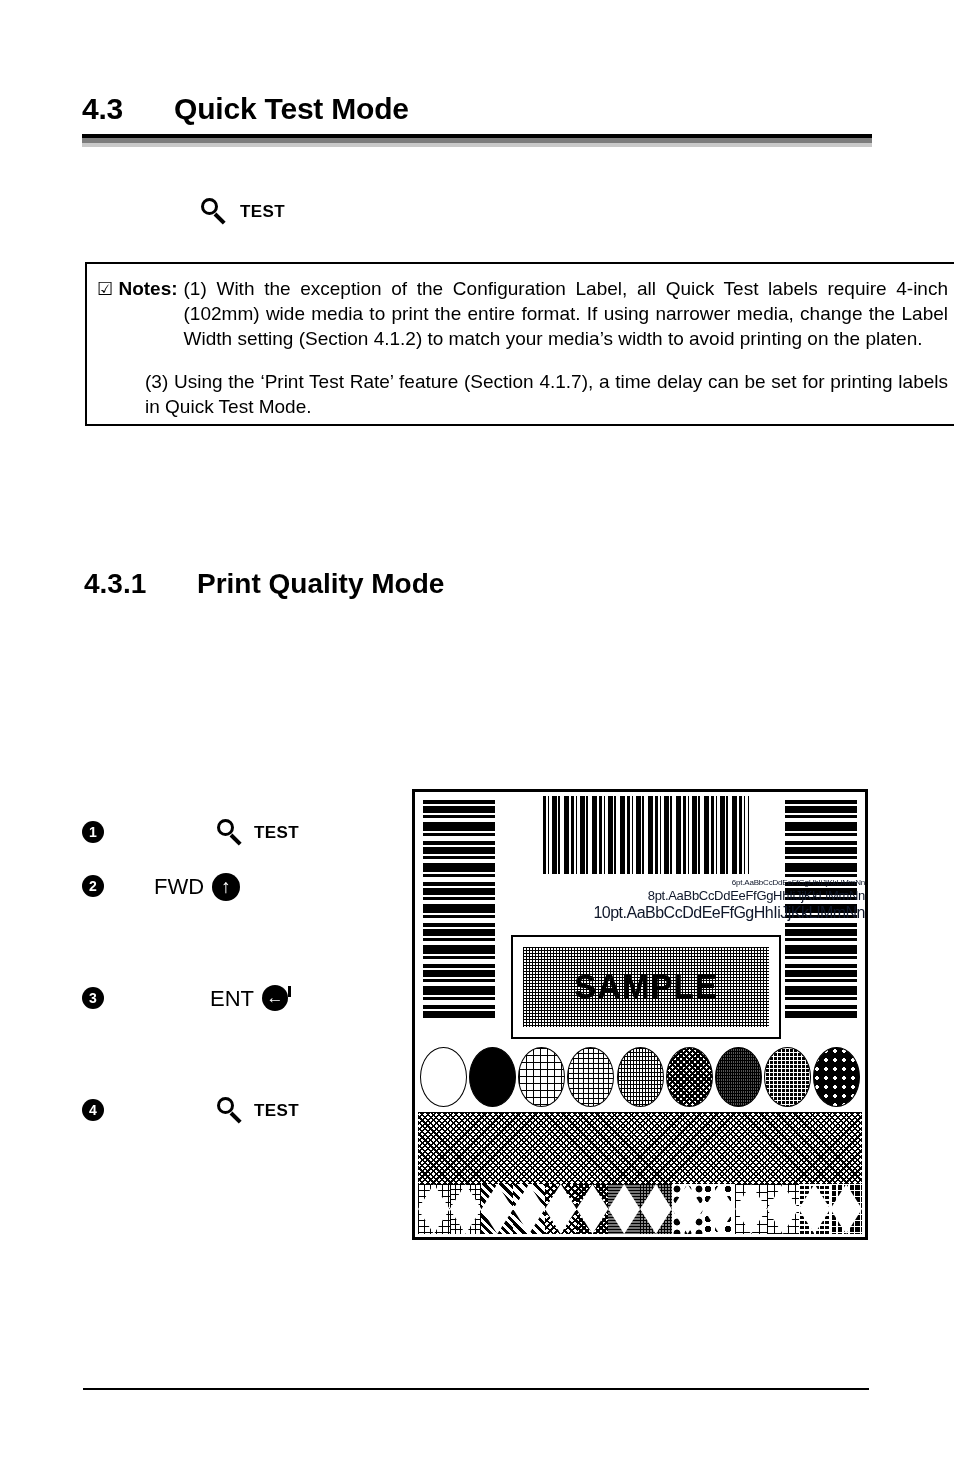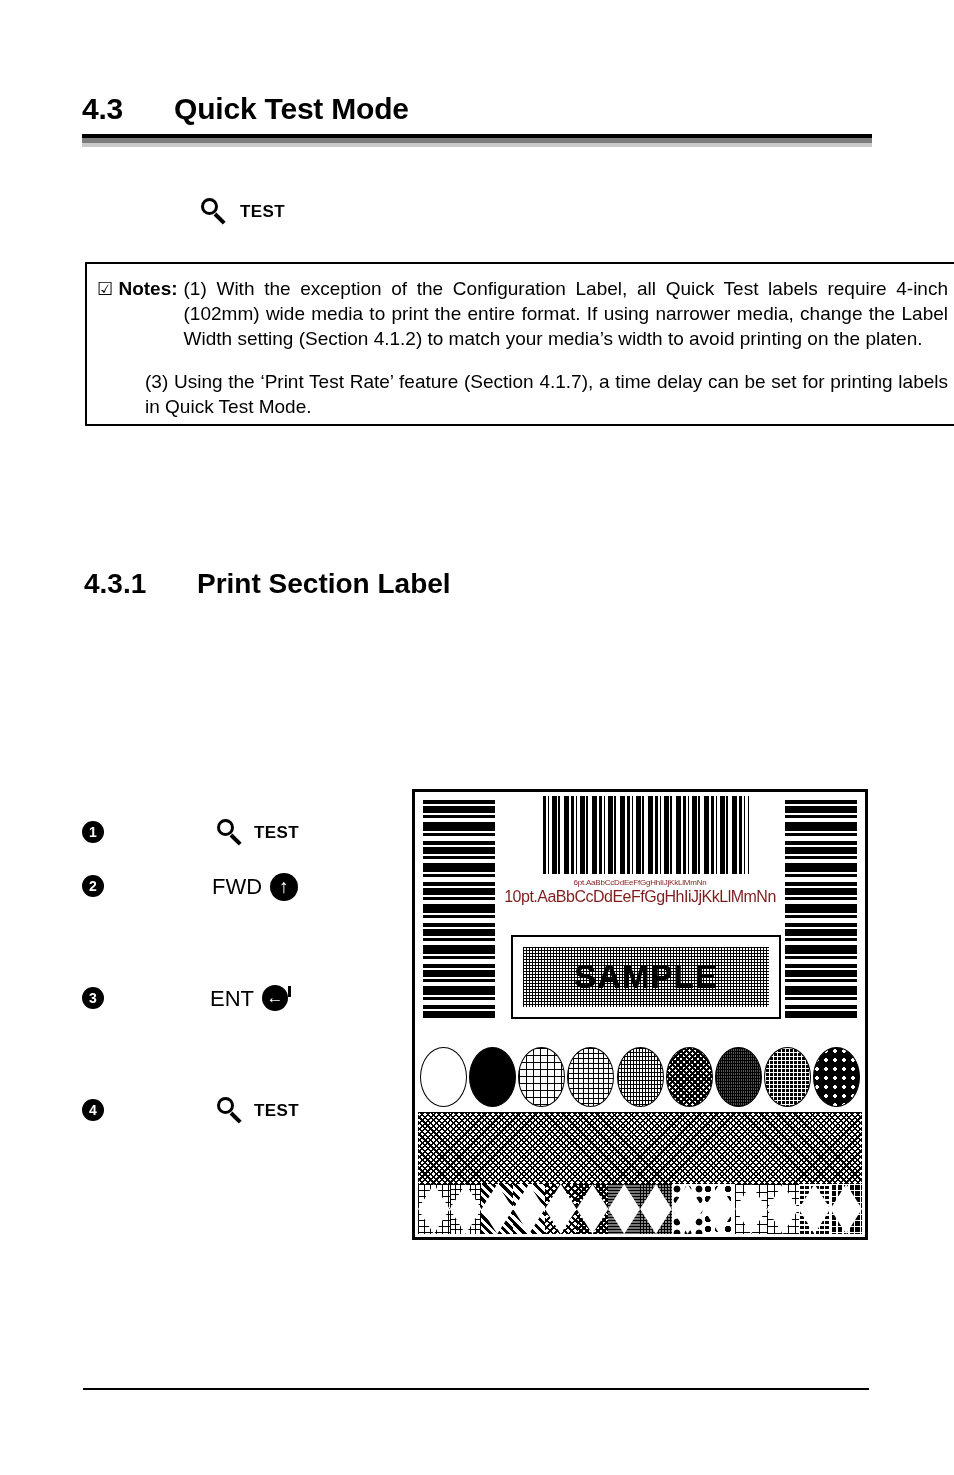--- a/index.html
+++ b/index.html
@@ -292,34 +292,34 @@
         #000 0px, #000 3px, #fff 3px, #fff 5px,
         #000 5px, #000 6px, #fff 6px, #fff 9px,
         #000 9px, #000 14px, #fff 14px, #fff 15px,
         #000 15px, #000 17px, #fff 17px, #fff 21px,
         #000 21px, #000 26px, #fff 26px, #fff 28px);
   }
   .font-lines {
     position: absolute;
     left: 0; right: 0;
     top: 86px;
-    text-align: center;
+    text-align: right;
     font-family: "Liberation Sans", sans-serif;
-    color: #7f1d1d;
+    color: #0f172a;
   }
   .font-lines .fl6 { font-size: 8px; letter-spacing: -0.2px; }
   .font-lines .fl8 { font-size: 13px; letter-spacing: -0.3px; margin-top: 1px; }
   .font-lines .fl10 { font-size: 16px; letter-spacing: -0.5px; margin-top: 1px; }
 
   .sample-outer {
     position: absolute;
     left: 96px;
     top: 143px;
     width: 270px;
-    height: 84px;
+    height: 104px;
     border: 2px solid #000;
     background: #fff;
     box-sizing: border-box;
     padding: 10px;
   }
   .sample-inner {
     width: 100%;
     height: 100%;
     box-sizing: border-box;
     background-color: #ffffff;
@@ -493,21 +493,21 @@
     </div>
     <div class="note-body">(1) With the exception of the Configuration Label, all Quick Test labels require 4-inch (102mm) wide media to print the entire format. If using narrower media, change the Label Width setting (Section 4.1.2) to match your media’s width to avoid printing on the platen.</div>
   </div>
 
 
   <div class="note-para">(3) Using the ‘Print Test Rate’ feature (Section 4.1.7), a time delay can be set for printing labels in Quick Test Mode.</div>
 </div>
 
 <div id="subsection-heading">
   <div class="sh-num">4.3.1</div>
-  <div class="sh-title">Print Section Label</div>
+  <div class="sh-title">Print Quality Mode</div>
 </div>
 
 <div id="steps">
 
   <div class="step-row" style="top:0px;">
     <span class="step-bullet">
         <span>1</span>
       </span>
     <span class="step-keys">
       <span class="mag-icon">
@@ -515,21 +515,21 @@
           <span class="handle"></span>
         </span>
       <span class="key-bold">TEST</span>
     </span>
   </div>
 
   <div class="step-row" style="top:55px;">
     <span class="step-bullet">
         <span>2</span>
       </span>
-    <span class="step-keys" style="margin-left:102px;">
+    <span class="step-keys" style="margin-left:44px;">
       <span class="key-text">FWD</span>
       <span class="circ-icon">↑</span>
     </span>
   </div>
 
   <div class="step-row" style="top:167px;">
     <span class="step-bullet">
         <span>3</span>
       </span>
     <span class="step-keys" style="margin-left:100px;">
@@ -557,20 +557,21 @@
 
 <div id="sample-label">
 
   <div class="lbl-top">
     <div class="side-bars left"></div>
     <div class="side-bars right"></div>
     <div class="barcode-top"></div>
 
     <div class="font-lines">
       <div class="fl6">6pt.AaBbCcDdEeFfGgHhIiJjKkLlMmNn</div>
+      <div class="fl8">8pt.AaBbCcDdEeFfGgHhIiJjKkLlMmNn</div>
       <div class="fl10">10pt.AaBbCcDdEeFfGgHhIiJjKkLlMmNn</div>
     </div>
 
     <div class="sample-outer">
       <div class="sample-inner">
         <span class="sample-word">SAMPLE</span>
       </div>
     </div>
   </div>
 

